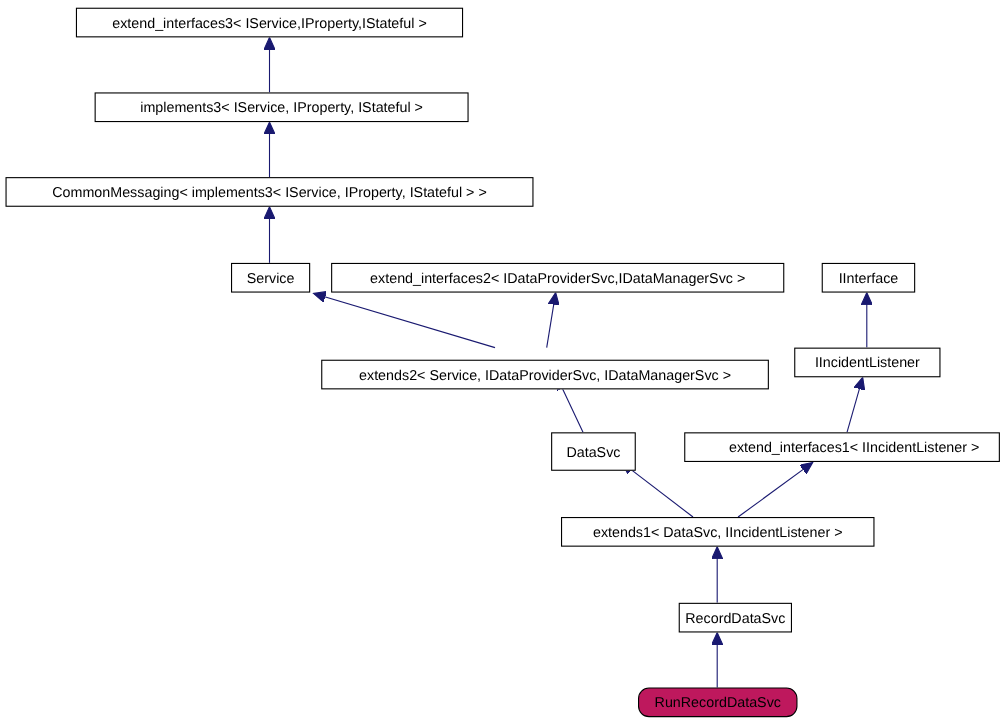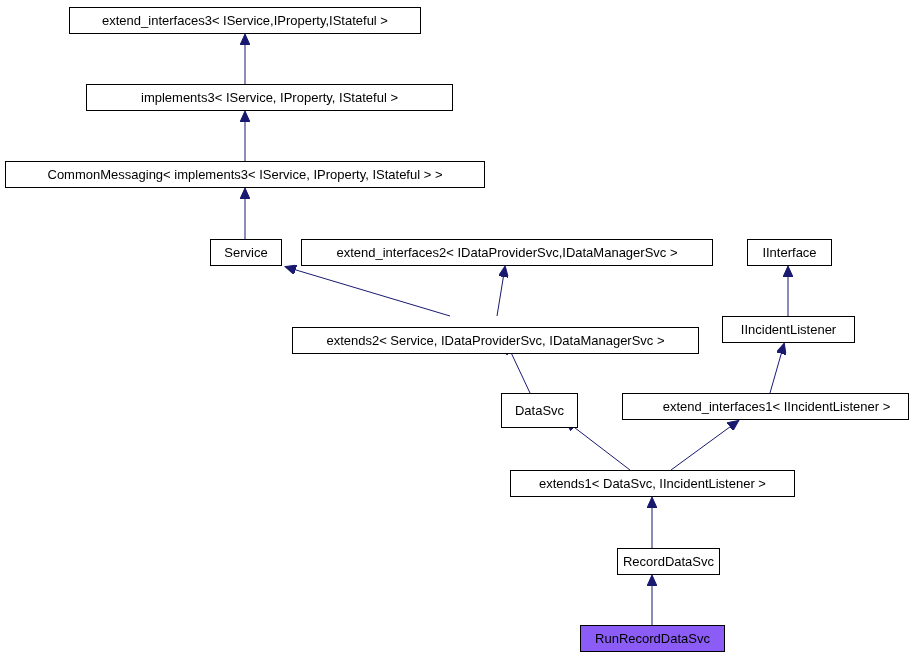--- a/index.html
+++ b/index.html
@@ -37,22 +37,23 @@
     box-sizing: border-box;
     border: 1px solid #000000;
     background: #ffffff;
     display: flex;
     align-items: center;
     justify-content: center;
     white-space: nowrap;
     cursor: pointer;
   }
   .node.highlighted {
-    background: #8b5cf6;
+    background: #be185d;
     cursor: default;
+    border-radius: 10px;
   }
 </style>
 </head>
 <body>
 
 <div class="canvas">
   <svg id="edges" width="915" height="659" viewBox="0 0 915 659" xmlns="http://www.w3.org/2000/svg">
     <defs>
       <marker id="arrowhead" markerUnits="userSpaceOnUse" markerWidth="12" markerHeight="10" refX="10" refY="5" orient="auto">
         <path d="M0,0 L11,5 L0,10 z"></path>
@@ -66,21 +67,21 @@
       <line x1="788" y1="316" x2="788" y2="267" marker-end="url(#arrowhead)"></line>
       <line x1="530" y1="393" x2="507" y2="344" marker-end="url(#arrowhead)"></line>
       <line x1="770" y1="393" x2="784" y2="344" marker-end="url(#arrowhead)"></line>
       <line x1="630" y1="470" x2="566" y2="421" marker-end="url(#arrowhead)"></line>
       <line x1="671" y1="470" x2="738" y2="421" marker-end="url(#arrowhead)"></line>
       <line x1="652" y1="548" x2="652" y2="498" marker-end="url(#arrowhead)"></line>
       <line x1="652" y1="625" x2="652" y2="576" marker-end="url(#arrowhead)"></line>
     </svg>
   <div id="nodes">
       <div class="node" style="left: 69px; top: 7px; width: 352px; height: 27px;">extend_interfaces3&lt; IService,IProperty,IStateful &gt;</div>
-      <div class="node" style="left: 86px; top: 84px; width: 367px; height: 27px;">implements3&lt; IService, IProperty, IStateful &gt;</div>
+      <div class="node" style="left: 86px; top: 84px; width: 340px; height: 27px;">implements3&lt; IService, IProperty, IStateful &gt;</div>
       <div class="node" style="left: 5px; top: 161px; width: 480px; height: 27px;">CommonMessaging&lt; implements3&lt; IService, IProperty, IStateful &gt; &gt;</div>
       <div class="node" style="left: 210px; top: 239px; width: 72px; height: 27px;">Service</div>
       <div class="node" style="left: 301px; top: 239px; width: 412px; height: 27px; text-align: center;">extend_interfaces2&lt; IDataProviderSvc,IDataManagerSvc &gt;</div>
       <div class="node" style="left: 747px; top: 239px; width: 85px; height: 27px;">IInterface</div>
       <div class="node" style="left: 292px; top: 316px; width: 407px; height: 27px; margin-top: 11px;">extends2&lt; Service, IDataProviderSvc, IDataManagerSvc &gt;</div>
       <div class="node" style="left: 722px; top: 316px; width: 133px; height: 27px;">IIncidentListener</div>
       <div class="node" style="left: 501px; top: 393px; width: 77px; height: 35px;">DataSvc</div>
       <div class="node" style="left: 622px; top: 393px; width: 287px; height: 27px; padding-left: 22px;">extend_interfaces1&lt; IIncidentListener &gt;</div>
       <div class="node" style="left: 510px; top: 470px; width: 285px; height: 27px;">extends1&lt; DataSvc, IIncidentListener &gt;</div>
       <div class="node" style="left: 617px; top: 548px; width: 103px; height: 27px;">RecordDataSvc</div>

